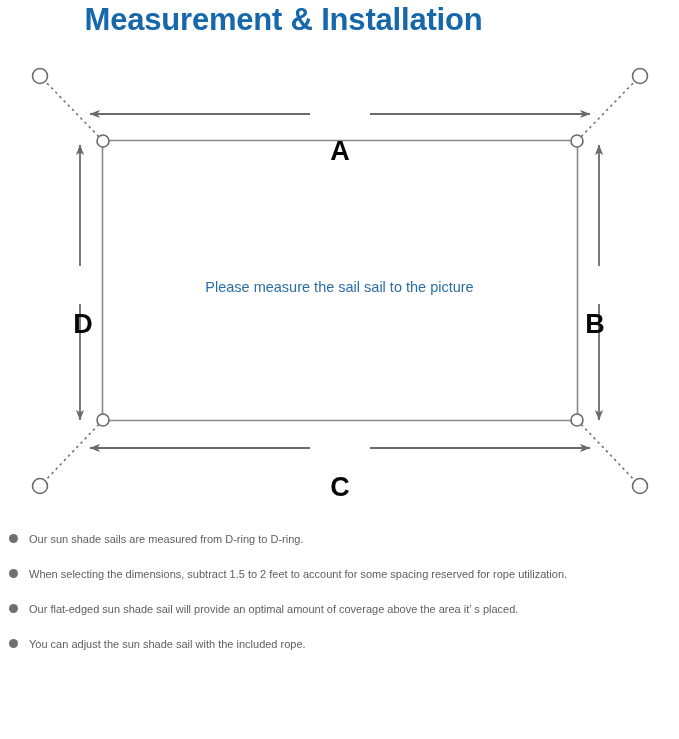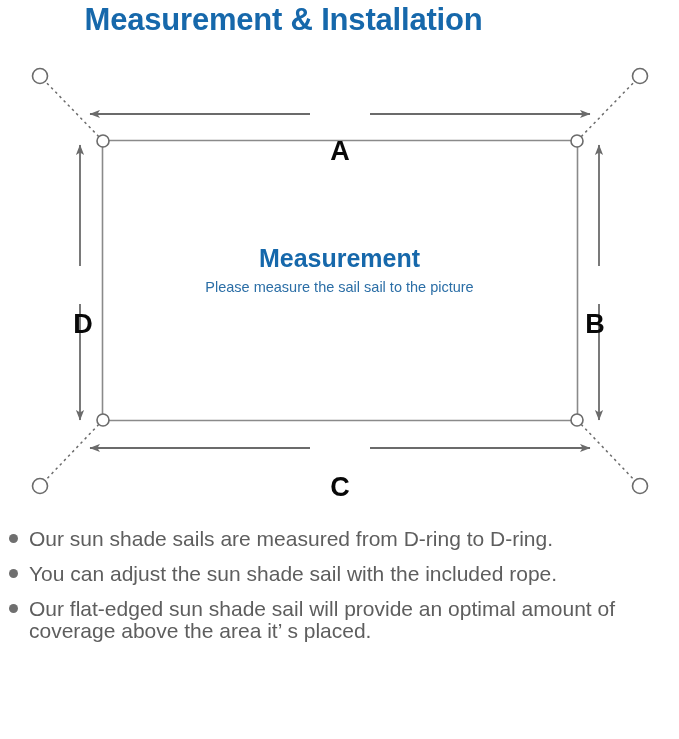--- a/index.html
+++ b/index.html
@@ -87,21 +87,21 @@
     position: absolute;
     left: 9px;
     top: 528px;
     width: 665px;
   }
   .note {
     display: flex;
     align-items: flex-start;
     margin-bottom: 13px;
     color: #5e5e5e;
-    font-size: 21px;
+    font-size: 11px;
     line-height: 22px;
   }
   .note:last-child { margin-bottom: 0; }
   .bullet {
     flex: 0 0 auto;
     width: 9px;
     height: 9px;
     border-radius: 50%;
     background: #6f6f6f;
     margin-top: 6px;
@@ -150,37 +150,40 @@
       <line x1="310" y1="400" x2="90" y2="400" stroke="#6b6b6b" stroke-width="1.8" marker-end="url(#arrHead)"></line>
       <line x1="370" y1="400" x2="590" y2="400" stroke="#6b6b6b" stroke-width="1.8" marker-end="url(#arrHead)"></line>
 
       <line x1="80" y1="218" x2="80" y2="97" stroke="#6b6b6b" stroke-width="1.8" marker-end="url(#arrHead)"></line>
       <line x1="80" y1="256" x2="80" y2="372" stroke="#6b6b6b" stroke-width="1.8" marker-end="url(#arrHead)"></line>
 
       <line x1="599" y1="218" x2="599" y2="97" stroke="#6b6b6b" stroke-width="1.8" marker-end="url(#arrHead)"></line>
       <line x1="599" y1="256" x2="599" y2="372" stroke="#6b6b6b" stroke-width="1.8" marker-end="url(#arrHead)"></line>
     </svg>
 
-    <div class="center-label center-title">Measurement</div>
     <div class="center-label center-sub">Please measure the sail sail to the picture</div>
 
     <div class="dim dim-a">A</div>
     <div class="dim dim-b">B</div>
     <div class="dim dim-c">C</div>
     <div class="dim dim-d">D</div>
   </div>
 
   <div class="notes">
     <div class="note">
       <span class="bullet"></span>
       <span class="note-text">Our sun shade sails are measured from D-ring to D-ring.</span>
     </div>
     <div class="note">
       <span class="bullet"></span>
-      <span class="note-text">You can adjust the sun shade sail with the included rope.</span>
+      <span class="note-text">When selecting the dimensions, subtract 1.5 to 2 feet to account for some spacing reserved for rope utilization.</span>
     </div>
     <div class="note">
       <span class="bullet"></span>
       <span class="note-text">Our flat-edged sun shade sail will provide an optimal amount of coverage above the area it’ s placed.</span>
+    </div>
+    <div class="note">
+      <span class="bullet"></span>
+      <span class="note-text">You can adjust the sun shade sail with the included rope.</span>
     </div>
   </div>
 
 </div>
 
 </body></html>

